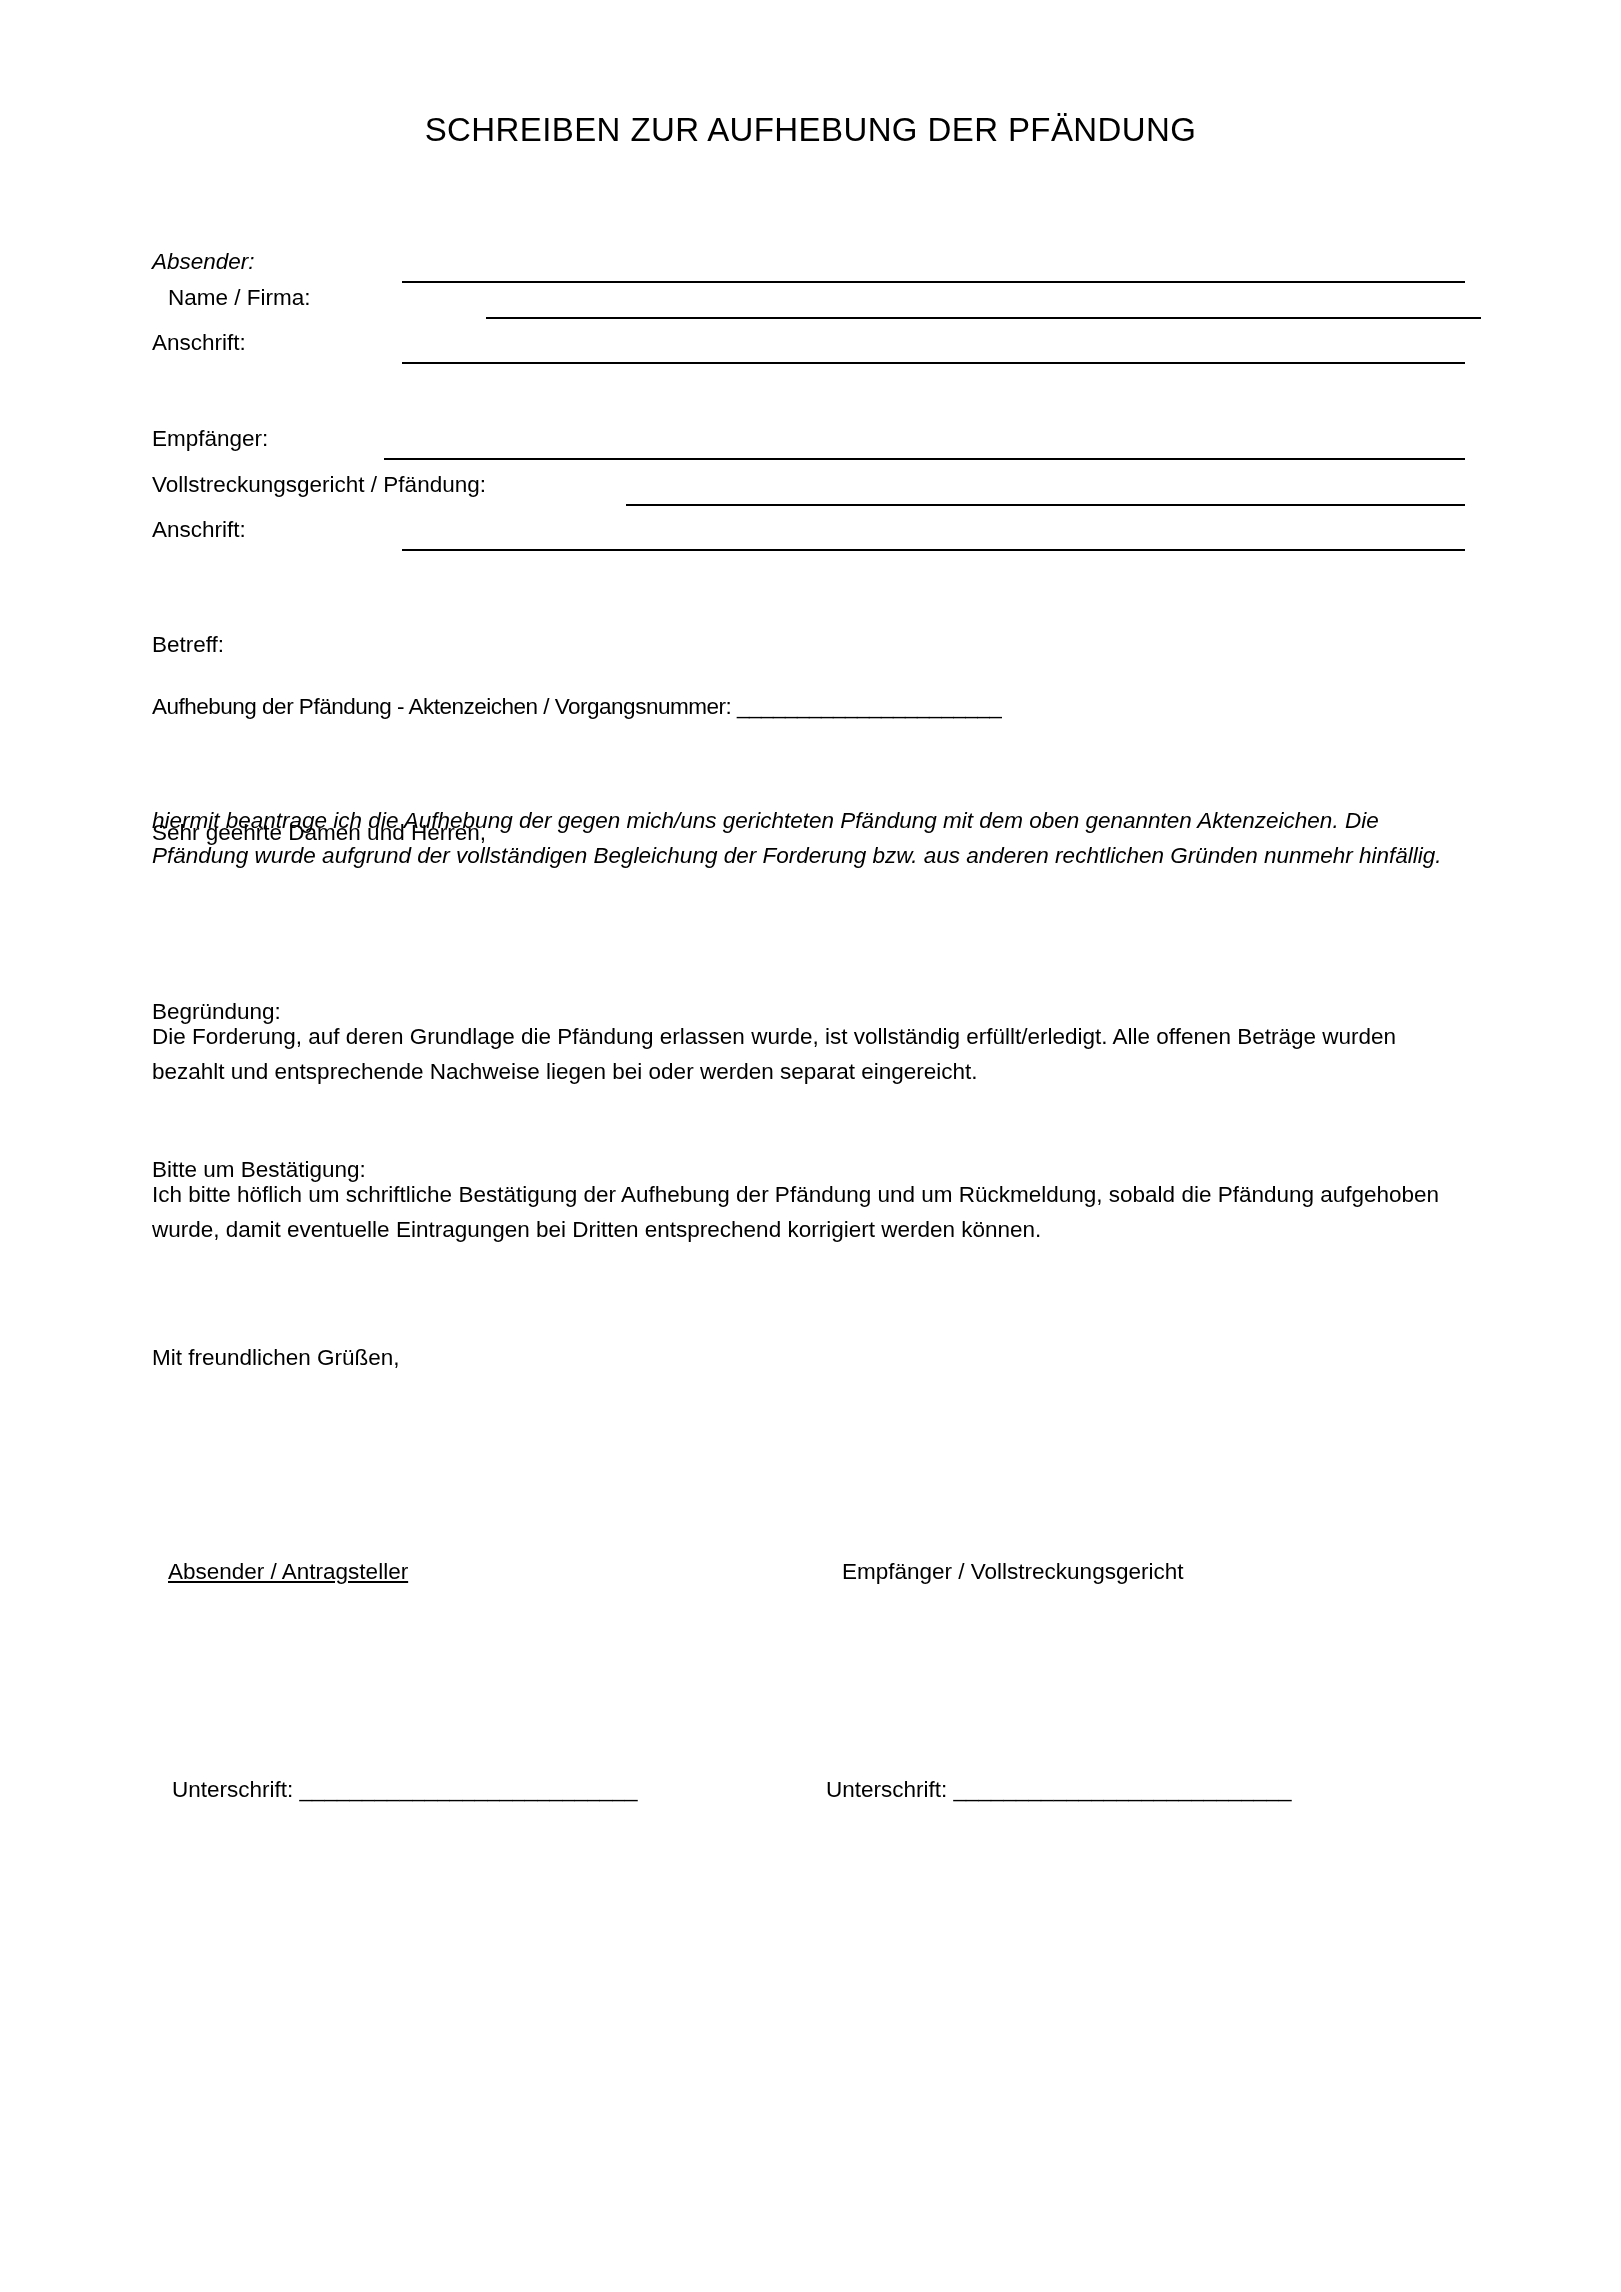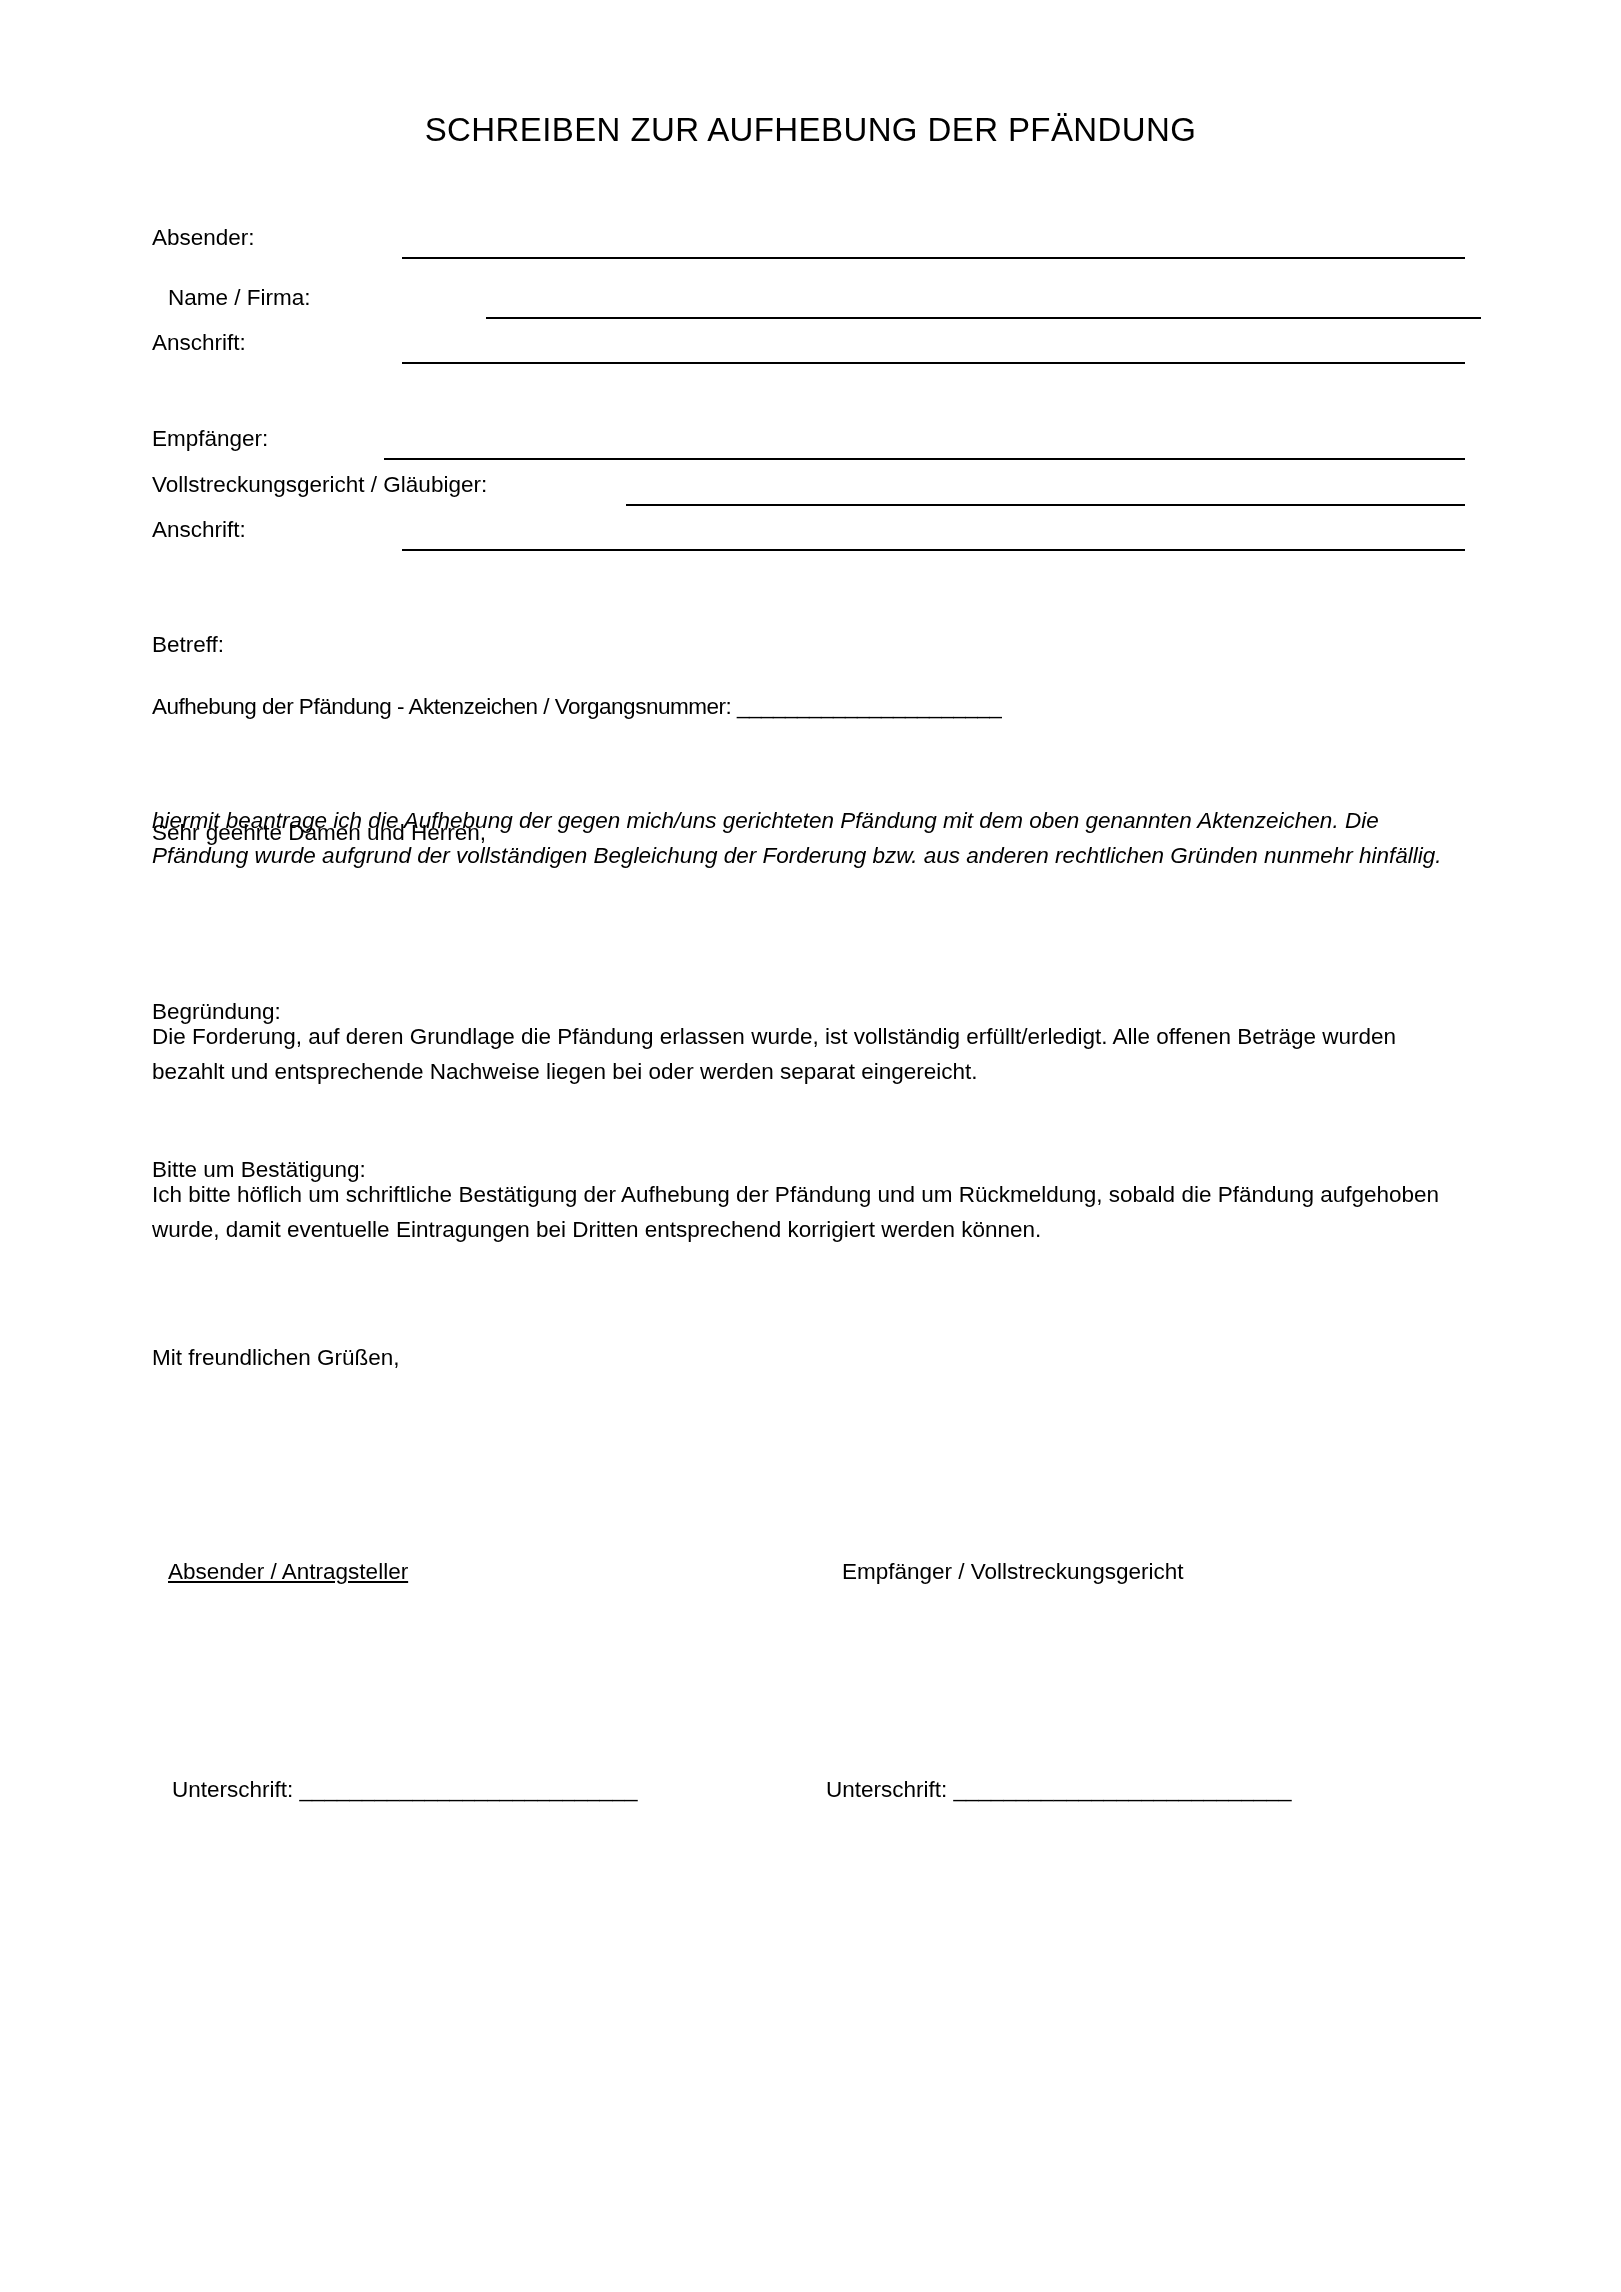--- a/index.html
+++ b/index.html
@@ -91,42 +91,42 @@
     white-space: nowrap;
   }
 </style>
 </head>
 <body>
 
 <div class="page">
 
   <div class="doc-title">SCHREIBEN ZUR AUFHEBUNG DER PFÄNDUNG</div>
 
-  <div class="field-row" style="top:222px;">
+  <div class="field-row" style="top:246px;font-style:italic;">
     <span class="field-label">Absender:</span>
     <span class="field-rule" style="width:1063px;"></span>
   </div>
 
   <div class="field-row" style="top:282px;margin-left:16px;">
     <span class="field-label">Name / Firma:</span>
     <span class="field-rule" style="width:995px;"></span>
   </div>
 
   <div class="field-row" style="top:327px;">
     <span class="field-label">Anschrift:</span>
     <span class="field-rule" style="width:1063px;"></span>
   </div>
 
   <div class="field-row" style="top:423px;">
     <span class="field-label">Empfänger:</span>
     <span class="field-rule" style="width:1081px;"></span>
   </div>
 
   <div class="field-row" style="top:469px;">
-    <span class="field-label">Vollstreckungsgericht / Gläubiger:</span>
+    <span class="field-label">Vollstreckungsgericht / Pfändung:</span>
     <span class="field-rule" style="width:839px;"></span>
   </div>
 
   <div class="field-row" style="top:514px;">
     <span class="field-label">Anschrift:</span>
     <span class="field-rule" style="width:1063px;"></span>
   </div>
 
   <div class="block" style="top:600px;">
     <div class="heading-line">Betreff:</div>

